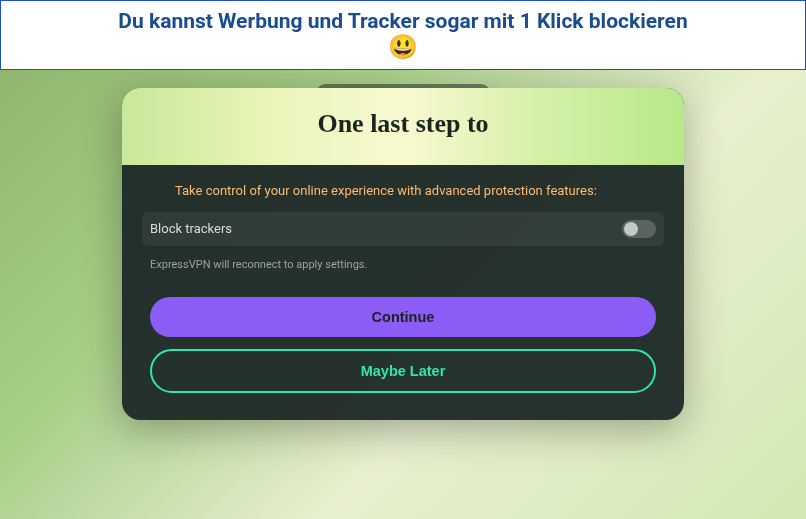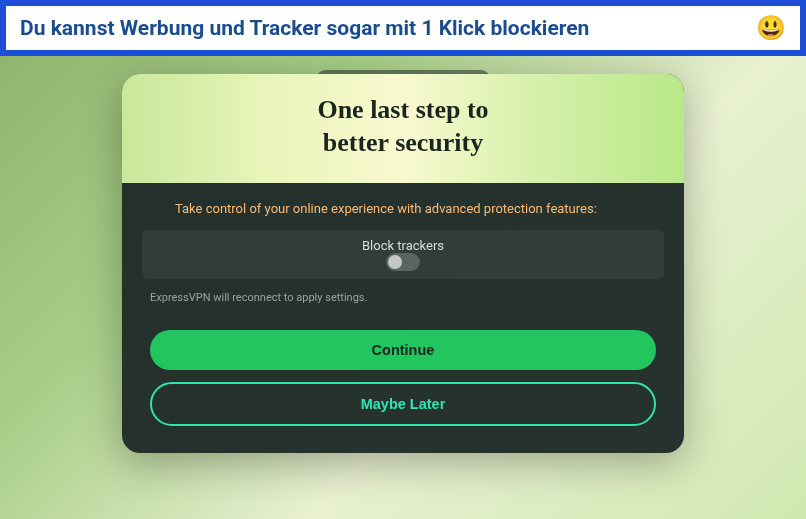--- a/index.html
+++ b/index.html
@@ -13,24 +13,25 @@
       height: 519px;
       font-family: -apple-system, BlinkMacSystemFont, 'Segoe UI', Roboto, sans-serif;
       background: #fff;
       overflow: hidden;
     }
     
     .caption-bar {
       width: 100%;
       padding: 8px 14px;
       background: #ffffff;
-      border: 6px solid #1d4ed8;
+      border: 1px solid #1d4ed8;
       display: flex;
       align-items: center;
       justify-content: space-between;
+      flex-direction: column;
     }
     
     .caption-text {
       font-size: 21px;
       font-weight: 700;
       color: #1a4d8f;
     }
     
     .emoji {
       font-size: 24px;
@@ -115,21 +116,20 @@
       align-items: center;
       justify-content: space-between;
       padding: 8px 0;
       border-radius: 6px;
     }
     
     .toggle-row.highlighted {
       background: rgba(255, 255, 255, 0.06);
       padding: 8px 8px;
       margin: 0 -8px;
-      flex-direction: column;
     }
     
     .toggle-label {
       color: #d8dcda;
       font-size: 13px;
     }
     
     .toggle-switch {
       width: 34px;
       height: 18px;
@@ -161,21 +161,21 @@
       border-radius: 24px;
       font-size: 14.5px;
       font-weight: 600;
       text-align: center;
       cursor: pointer;
       border: none;
       margin-bottom: 12px;
     }
     
     .btn-primary {
-      background: #22c55e;
+      background: #8b5cf6;
       color: #1a2520;
     }
     
     .btn-secondary {
       background: transparent;
       border: 2px solid #2fe6b0;
       color: #2fe6b0;
       margin-bottom: 5px;
     }
   </style>
@@ -193,21 +193,20 @@
     <div class="tab-behind active">VPN</div>
     <div class="tab-behind">&nbsp;&nbsp;&nbsp;&nbsp;&nbsp;&nbsp;</div>
     <div class="tab-behind">&nbsp;&nbsp;&nbsp;&nbsp;&nbsp;&nbsp;</div>
   </div>
 
   <div class="modal-card">
 
     <div class="modal-header">
       <h1 class="modal-title">
         <span>One last step to</span><br>
-        <span>better security</span>
       </h1>
     </div>
 
     <div class="modal-body">
       
       <p class="modal-description">Take control of your online experience with advanced protection features:</p>
       
       <div class="toggle-list">
 
         <div class="toggle-row highlighted">

